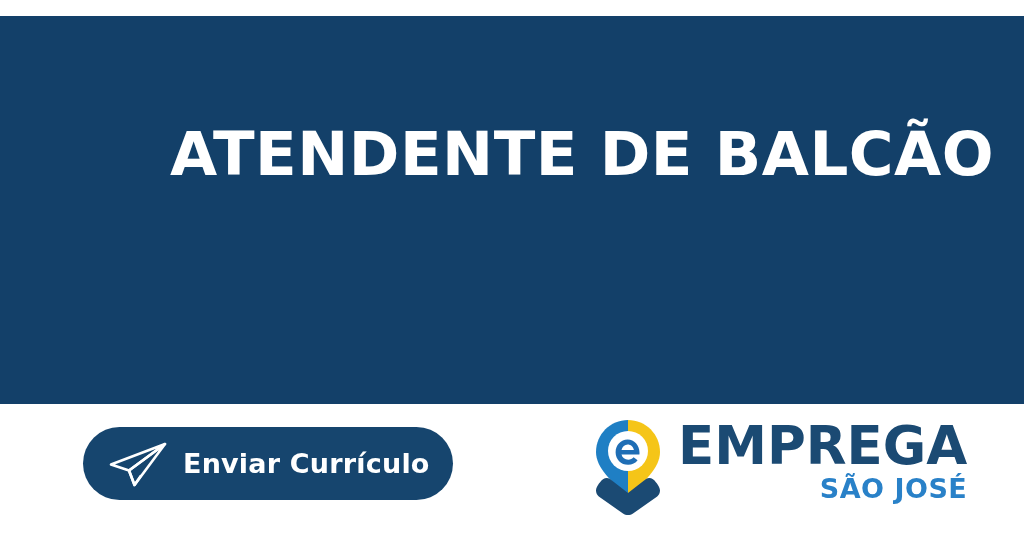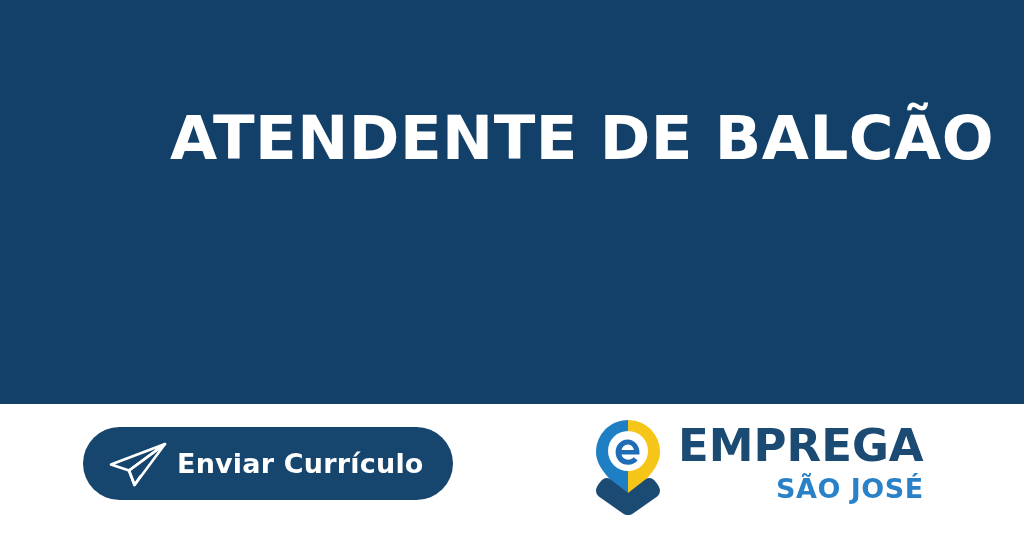--- a/index.html
+++ b/index.html
@@ -19,21 +19,21 @@
     width: 1024px;
     height: 536px;
     background: #ffffff;
     overflow: hidden;
   }
 
   
   .hero {
     position: absolute;
     left: 0;
-    top: 0;
+    top: 16px;
     width: 1024px;
     height: 404px;
     background: #134069;
     box-sizing: border-box;
   }
 
   .hero-title {
     position: absolute;
     left: 170px;
     top: 103px;
@@ -89,20 +89,21 @@
     display: block;
   }
 
   .cta-label {
     color: #ffffff;
     font-family: "DejaVu Sans", sans-serif;
     font-weight: bold;
     font-size: 27px;
     letter-spacing: 0.2px;
     white-space: nowrap;
+    margin-left: 6px;
   }
 
   
   .logo {
     position: absolute;
     left: 592px;
     top: 418px;
     width: 330px;
     height: 100px;
     display: flex;
@@ -124,21 +125,21 @@
     padding-top: 4px;
     display: flex;
     flex-direction: column;
     align-items: flex-end;
   }
 
   .logo-name {
     color: #1b4a73;
     font-family: "DejaVu Sans", sans-serif;
     font-weight: bold;
-    font-size: 45px;
+    font-size: 53px;
     line-height: 48px;
     letter-spacing: 0px;
     white-space: nowrap;
   }
 
   .logo-sub {
     color: #2981c8;
     font-family: "DejaVu Sans", sans-serif;
     font-weight: bold;
     font-size: 27px;

